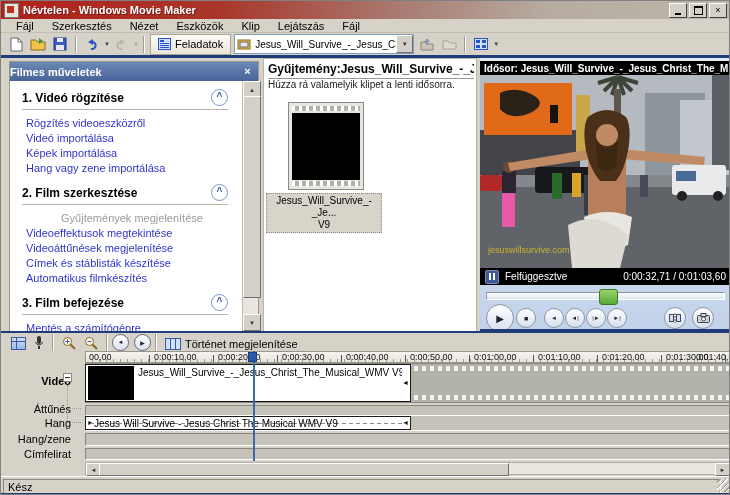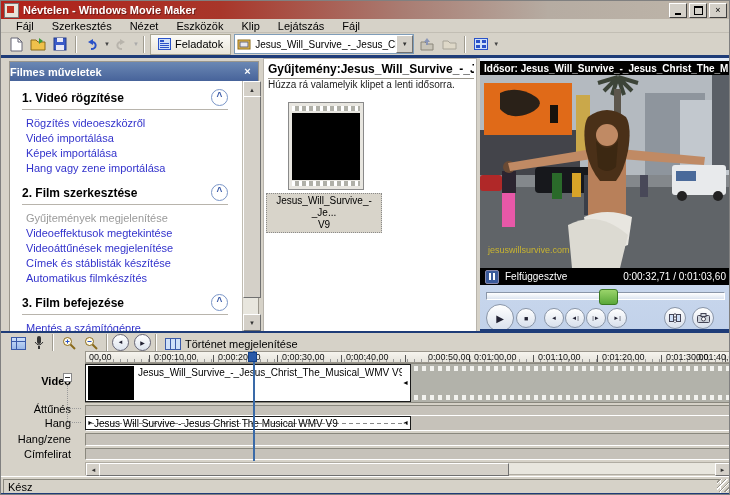--- a/index.html
+++ b/index.html
@@ -47,21 +47,21 @@
     color:#fff;font-weight:bold;display:flex;align-items:center;}
   .tasks-x{position:absolute;right:4px;top:3px;width:13px;height:13px;color:#fff;font-size:11px;line-height:12px;text-align:center;}
   .tasks-body{left:0;top:19px;width:232px;height:281px;overflow:hidden;padding:6px 4px 0 12px;}
   .sect-h{display:flex;align-items:center;justify-content:space-between;margin-top:8px;
     font-weight:bold;font-size:12px;color:#000;border-bottom:1px solid #b8b4ac;padding-bottom:3px;margin-right:10px;}
   .sect-h:first-child{margin-top:2px;}
   .chev{width:15px;height:15px;border-radius:50%;border:1px solid #7a96c8;background:#fff;color:#3a5aa8;
     font-size:10px;font-weight:bold;line-height:13px;text-align:center;flex:none;}
   .tlinks{margin:6px 0 2px 4px;}
   .tlink{display:block;color:#3333cc;text-decoration:none;line-height:15px;white-space:nowrap;}
-  .tlink.disabled{color:#9a9a9a;}
+  .tlink.disabled{color:#9a9a9a;text-align:center;}
   .vscroll{left:232px;top:19px;width:16px;height:250px;background:#e8e6de;border-left:1px solid #c0bcb2;}
   .sbtn{width:16px;height:15px;background:#d4d0c8;border:1px solid;border-color:#fff #707070 #707070 #fff;
     font-size:6px;color:#333;display:flex;align-items:center;justify-content:center;}
   .sthumb{position:absolute;left:0;top:15px;width:16px;height:200px;background:#d4d0c8;border:1px solid;border-color:#fff #707070 #707070 #fff;}
   .sbtn.bottom{position:absolute;bottom:0;left:0;}
 
   
   .coll{left:262px;top:57px;width:214px;height:274px;background:#fff;border:1px solid #b8b4ac;}
   .coll-title{left:4px;top:3px;width:206px;font-weight:bold;font-size:12px;white-space:nowrap;overflow:hidden;
     border-bottom:1px solid #9a968c;padding-bottom:2px;}
@@ -433,21 +433,21 @@
   </div>
 
   <div class="abs ruler">
     <span class="ticks-min"></span>
     <span class="ticks-maj"></span>
     <span class="rlabel" style="left:3px;">00,00</span>
     <span class="rlabel" style="left:68px;">0:00:10,00</span>
     <span class="rlabel" style="left:132px;">0:00:20,00</span>
     <span class="rlabel" style="left:196px;">0:00:30,00</span>
     <span class="rlabel" style="left:260px;">0:00:40,00</span>
-    <span class="rlabel" style="left:324px;margin-left:18px;">0:00:50,00</span>
+    <span class="rlabel" style="left:324px;">0:00:50,00</span>
     <span class="rlabel" style="left:388px;">0:01:00,00</span>
     <span class="rlabel" style="left:452px;">0:01:10,00</span>
     <span class="rlabel" style="left:516px;">0:01:20,00</span>
     <span class="rlabel" style="left:580px;">0:01:30,00</span>
     <span class="rlabel" style="left:610px;">0:01:40,00</span>
   </div>
 
   <span class="abs trlabel" style="top:374px;font-weight:bold;">Videó</span>
   <span class="abs minusbox"></span>
   <span class="abs trlabel" style="top:402px;">Áttűnés</span>

